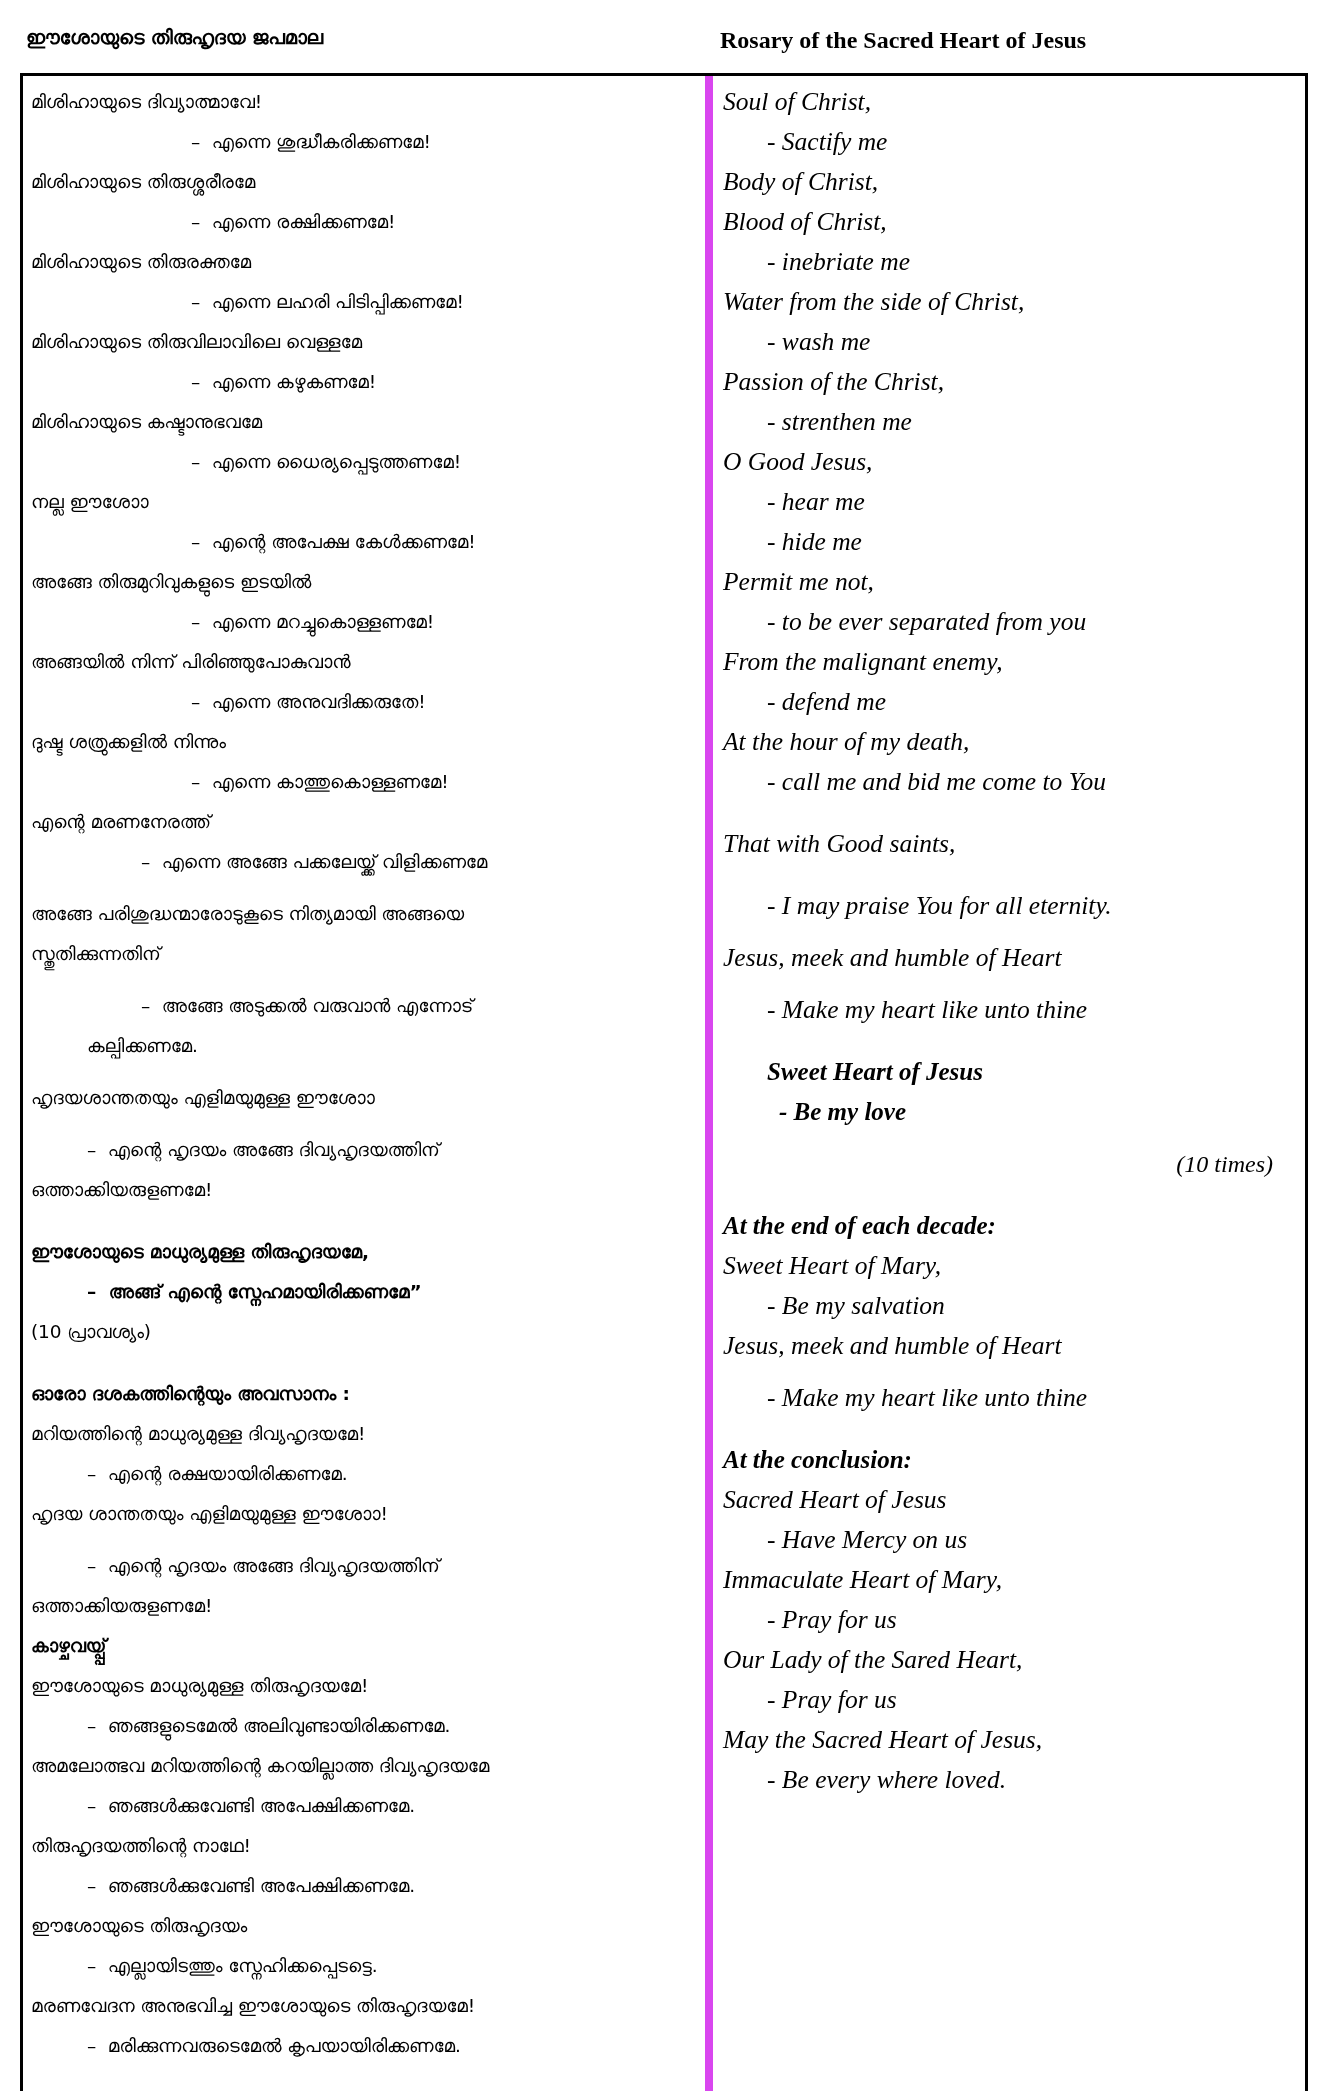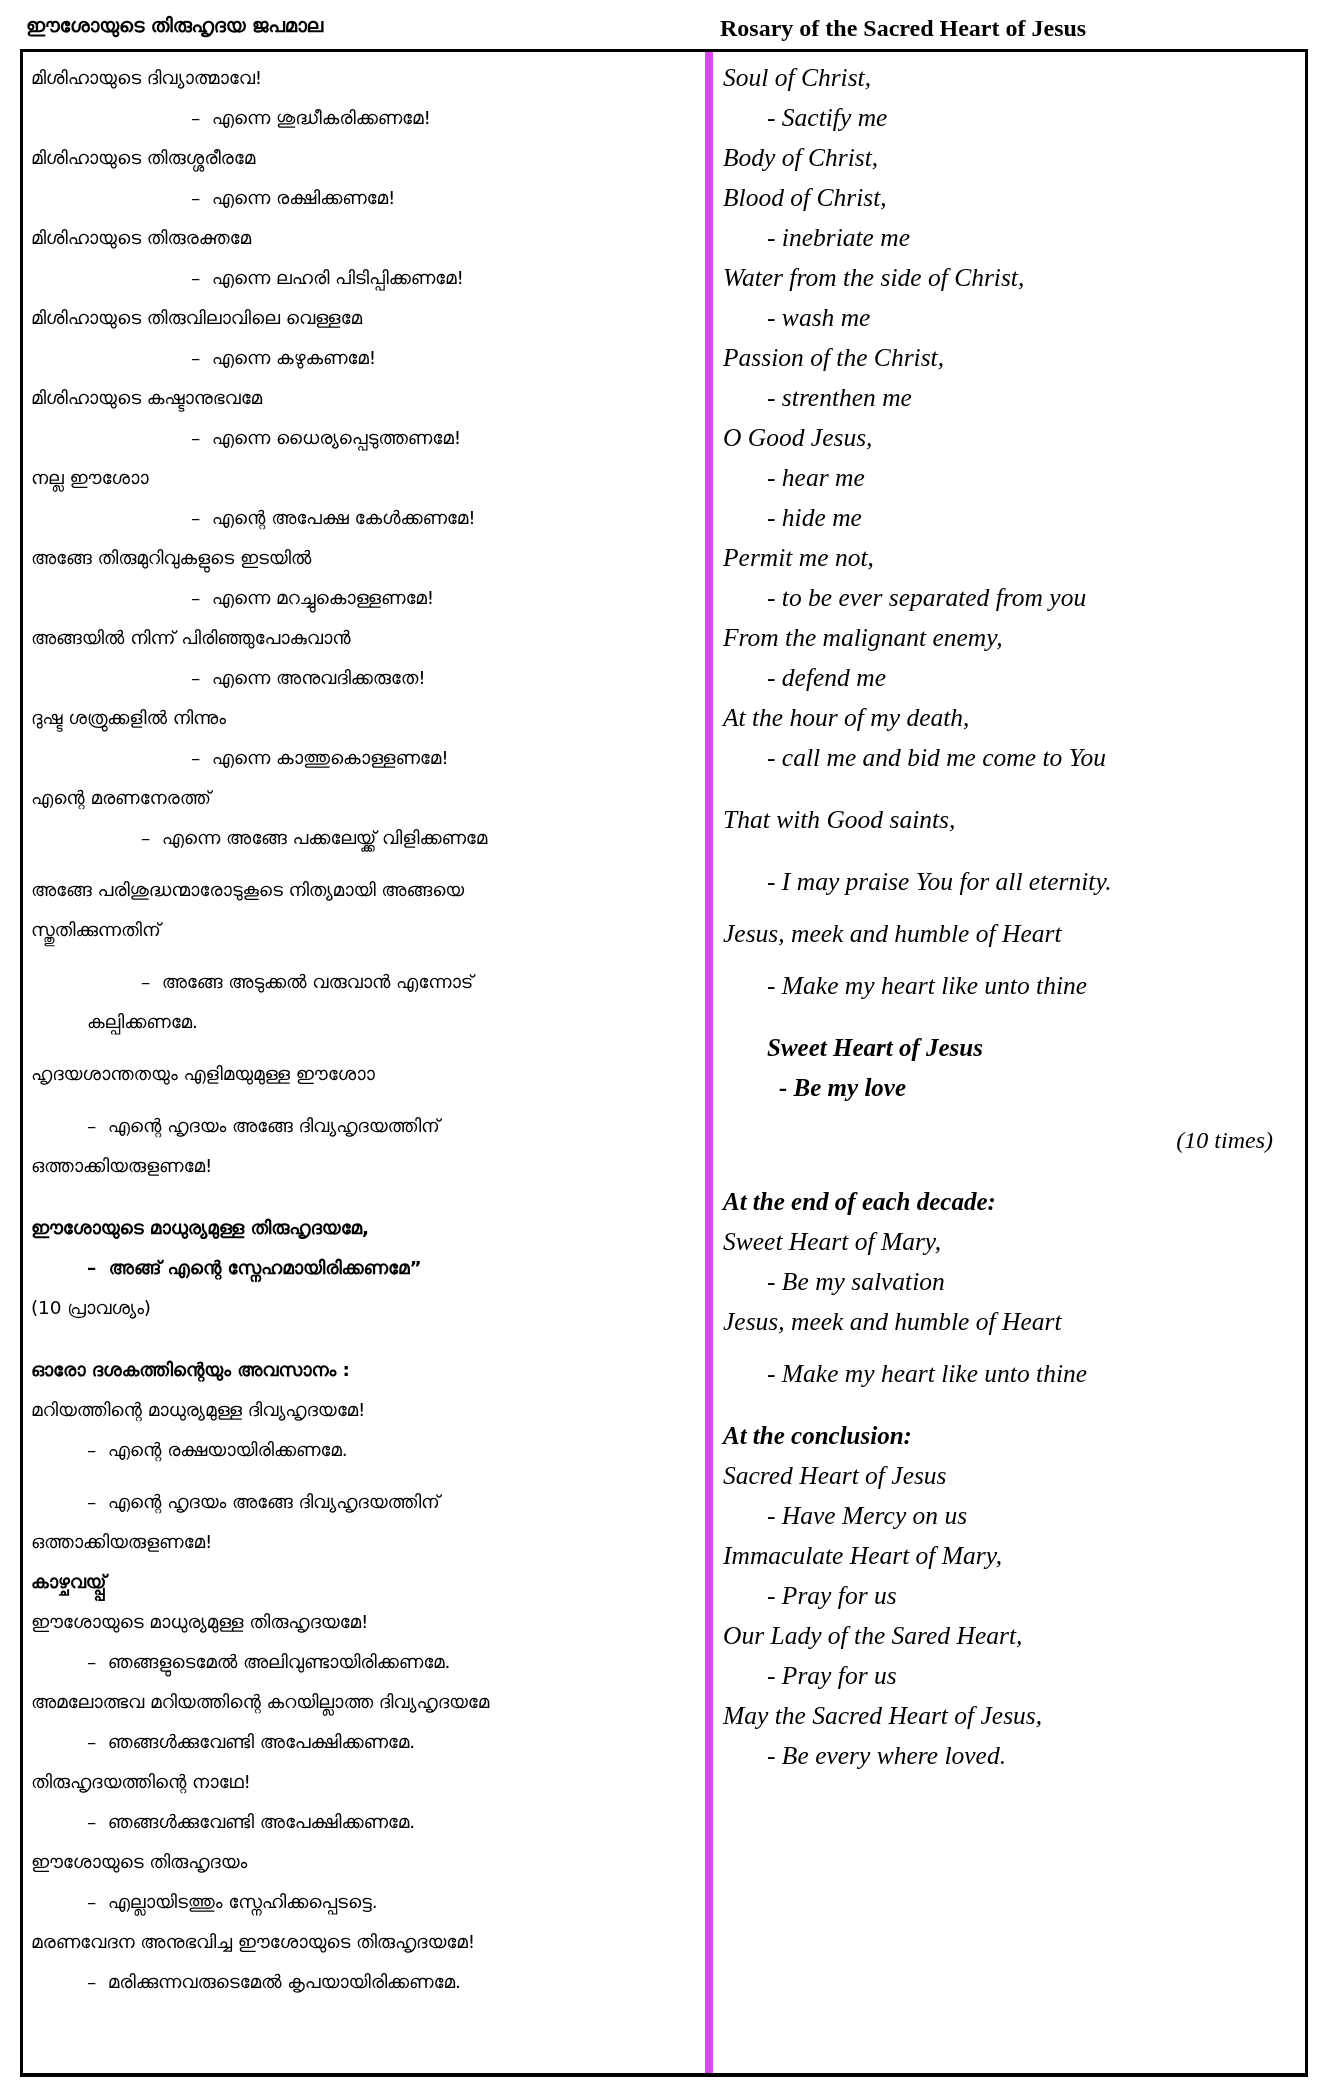--- a/index.html
+++ b/index.html
@@ -20,21 +20,21 @@
     width: 1328px;
     height: 2091px;
     box-sizing: border-box;
     padding: 0;
   }
 
   
   .title-row {
     display: flex;
     width: 1288px;
-    margin: 0 auto;
+    margin: 12px auto;
     padding: 14px 0 6px 0;
     box-sizing: border-box;
   }
   .title-ml {
     width: 690px;
     flex: 0 0 690px;
     font-family: "DejaVu Sans", "Liberation Sans", sans-serif;
     font-weight: bold;
     font-size: 19.5px;
     line-height: 1.25;
@@ -193,20 +193,21 @@
         <div class="ln ind">–  എന്റെ ഹൃദയം അങ്ങേ ദിവ്യഹൃദയത്തിന്</div>
         <div class="ln">ഒത്താക്കിയരുളണമേ!</div>
         <div class="ln blank"></div>
         <div class="ln bold">ഈശോയുടെ മാധുര്യമുള്ള തിരുഹൃദയമേ,</div>
         <div class="ln bold ind">–  അങ്ങ് എന്റെ സ്നേഹമായിരിക്കണമേ”</div>
         <div class="ln right">(10 പ്രാവശ്യം)</div>
         <div class="ln blank"></div>
         <div class="ln bold">ഓരോ ദശകത്തിന്റെയും അവസാനം :</div>
         <div class="ln">മറിയത്തിന്റെ മാധുര്യമുള്ള ദിവ്യഹൃദയമേ!</div>
         <div class="ln ind">–  എന്റെ രക്ഷയായിരിക്കണമേ.</div>
+        <div class="ln">ഹൃദയ ശാന്തതയും എളിമയുമുള്ള ഈശോാ!</div>
         <div class="ln blank-sm"></div>
         <div class="ln ind">–  എന്റെ ഹൃദയം അങ്ങേ ദിവ്യഹൃദയത്തിന്</div>
         <div class="ln">ഒത്താക്കിയരുളണമേ!</div>
         <div class="ln bold">കാഴ്ചവയ്പ്പ്</div>
         <div class="ln">ഈശോയുടെ മാധുര്യമുള്ള തിരുഹൃദയമേ!</div>
         <div class="ln ind">–  ഞങ്ങളുടെമേൽ അലിവുണ്ടായിരിക്കണമേ.</div>
         <div class="ln">അമലോത്ഭവ മറിയത്തിന്റെ കറയില്ലാത്ത ദിവ്യഹൃദയമേ</div>
         <div class="ln ind">–  ഞങ്ങൾക്കുവേണ്ടി അപേക്ഷിക്കണമേ.</div>
         <div class="ln">തിരുഹൃദയത്തിന്റെ നാഥേ!</div>
         <div class="ln ind">–  ഞങ്ങൾക്കുവേണ്ടി അപേക്ഷിക്കണമേ.</div>

